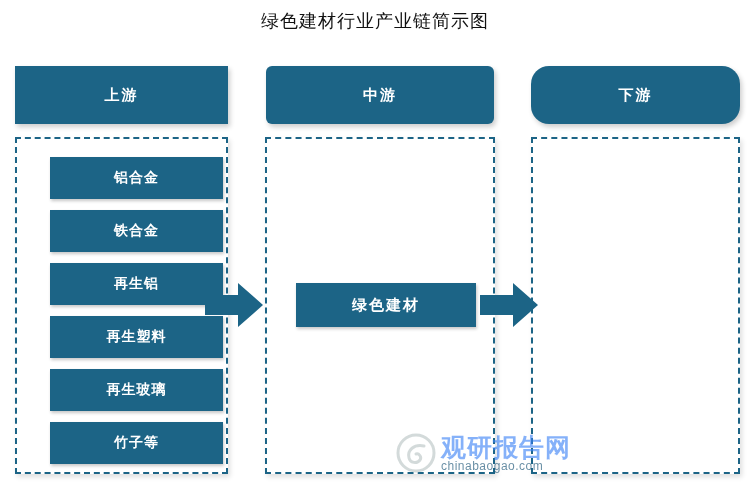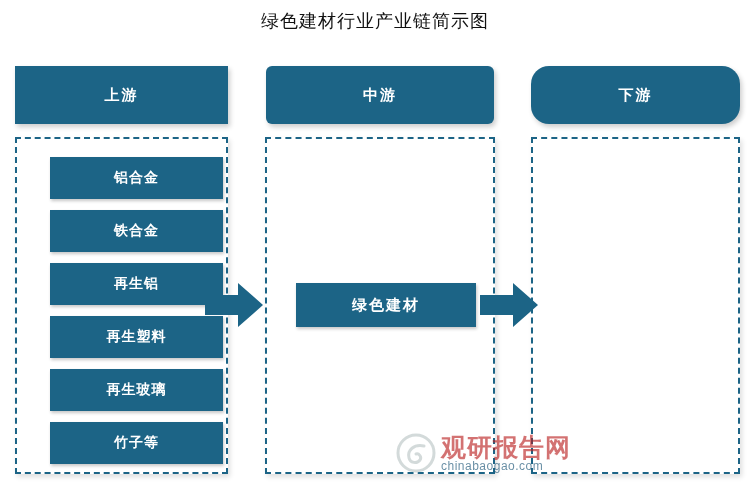--- a/index.html
+++ b/index.html
@@ -114,21 +114,21 @@
     align-items: center;
     opacity: 0.62;
     pointer-events: none;
   }
   .wm-logo { width: 40px; height: 40px; flex: 0 0 40px; }
   .wm-text { margin-left: 5px; display: flex; flex-direction: column; justify-content: center; }
   .wm-cn {
     font-family: "Liberation Sans", sans-serif;
     font-size: 25px;
     font-weight: 700;
-    color: #b91c1c;
+    color: #3b82f6;
     letter-spacing: 1px;
     line-height: 26px;
     white-space: nowrap;
   }
   .wm-en {
     font-family: "Liberation Sans", sans-serif;
     font-size: 12px;
     color: #0c4a6e;
     letter-spacing: 0.5px;
     line-height: 13px;

